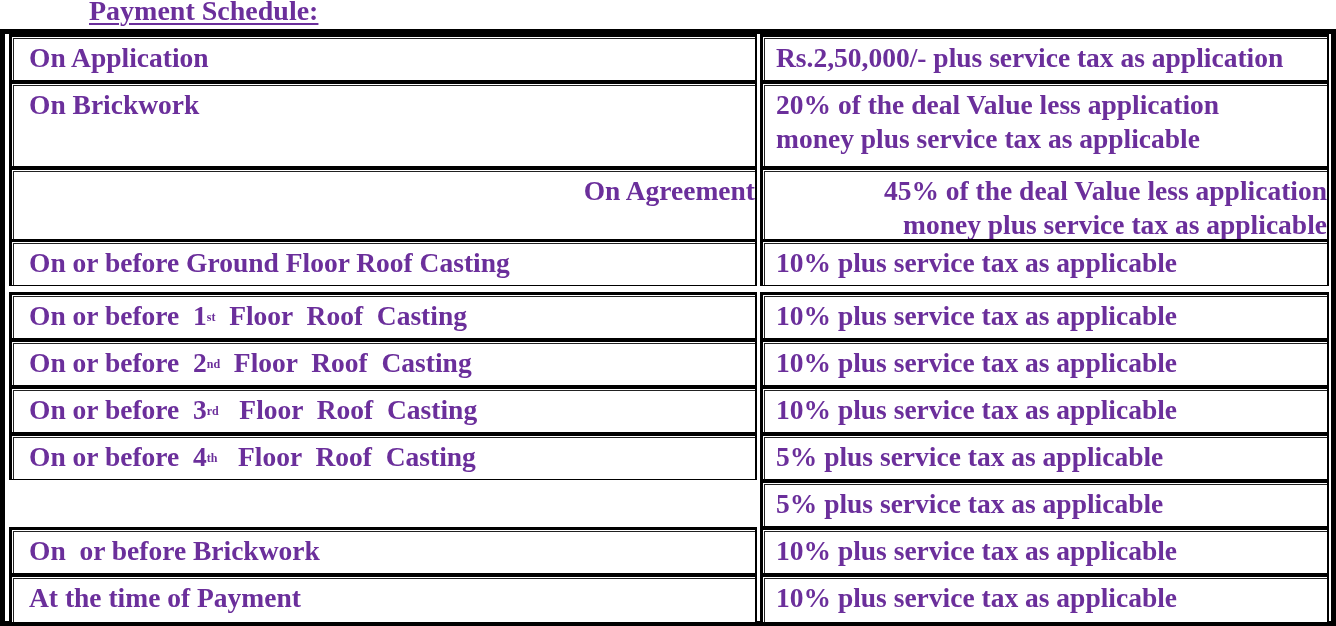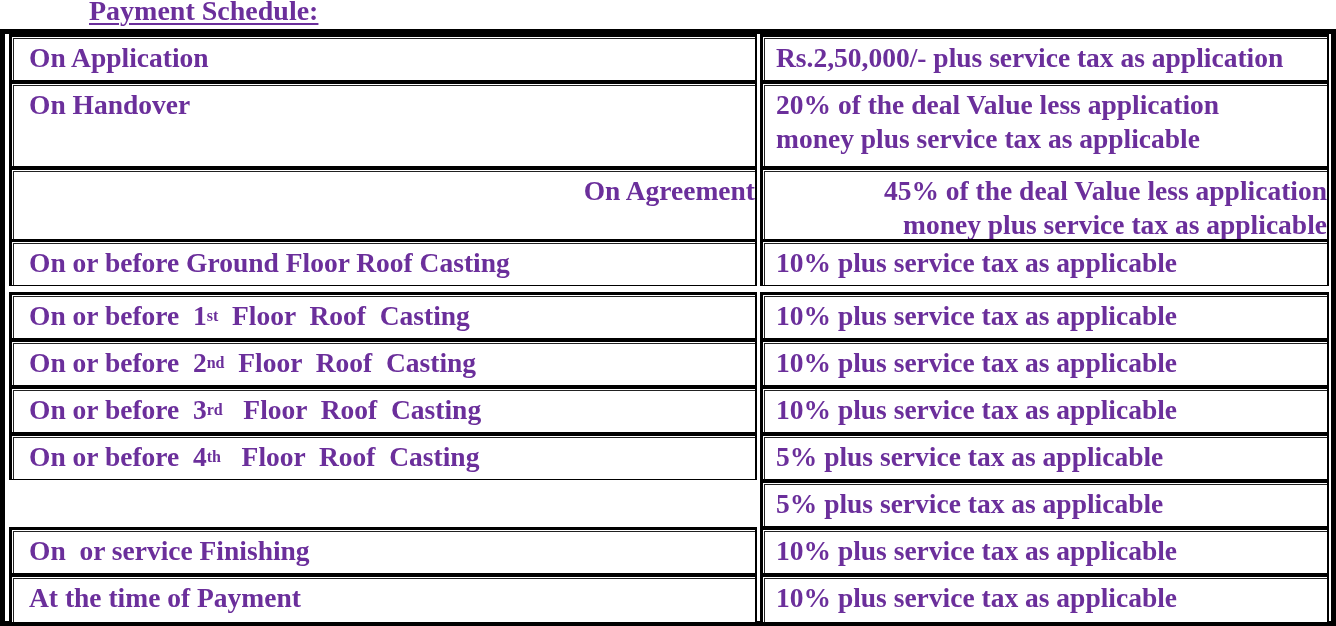--- a/index.html
+++ b/index.html
@@ -29,37 +29,37 @@
     border-top: 3px solid #000;
     border-left: 3px solid #000;
     border-right: 2px solid #000;
     border-bottom: 1px solid #000;
     box-shadow: inset 1px 1px 0 #fff, inset 2px 2px 0 #222;
     color: #6b2f9b; font-weight: bold; font-size: 27.5px; line-height: 34px;
     padding: 4px 0 0 17px; white-space: nowrap; overflow: hidden;
   }
   .cell.c1 { left: 4px; width: 748px; }
   .cell.c2 { left: 755px; right: 2px; padding-left: 13px; }
-  sup { font-size: 16px; line-height: 0; position: relative; top: -4px; vertical-align: baseline; }
+  sup { font-size: 12px; line-height: 0; position: relative; top: -4px; vertical-align: baseline; }
 </style>
 </head>
 <body>
 
 <div class="title">Payment Schedule:</div>
 
 <div class="tbl">
   <div class="tbl-inner">
 
     <div class="row" style="top:0px;height:47px;">
       <div class="cell c1"><span>On  Application</span></div>
       <div class="cell c2"><span>Rs.2,50,000/- plus service tax as application</span></div>
     </div>
 
     <div class="row" style="top:47px;height:86px;">
-      <div class="cell c1"><span>On Handover</span></div>
+      <div class="cell c1"><span>On Brickwork</span></div>
       <div class="cell c2">
           <div>20%  of the deal Value less application</div>
           <div>money plus service tax as applicable</div>
         </div>
     </div>
 
     <div class="row" style="top:133px;height:78px;text-align:right;">
       <div class="cell c1"><span>On Agreement</span></div>
       <div class="cell c2">
           <div>45%  of the deal Value less application</div>
@@ -90,21 +90,21 @@
     <div class="row" style="top:399px;height:47px;">
       <div class="cell c1"><span><span style="white-space:pre">On or before  4</span><sup>th</sup><span style="white-space:pre">   Floor  Roof  Casting</span></span></div>
       <div class="cell c2"><span>5% plus service tax as applicable</span></div>
     </div>
 
     <div class="row" style="top:446px;height:47px;">
       <div class="cell c2"><span>5% plus service tax as applicable</span></div>
     </div>
 
     <div class="row" style="top:493px;height:47px;">
-      <div class="cell c1"><span style="white-space:pre">On  or service Finishing</span></div>
+      <div class="cell c1"><span style="white-space:pre">On  or before Brickwork</span></div>
       <div class="cell c2"><span>10% plus service tax as applicable</span></div>
     </div>
 
     <div class="row" style="top:540px;height:49px;">
       <div class="cell c1"><span>At the time of Payment</span></div>
       <div class="cell c2"><span>10% plus service tax as applicable</span></div>
     </div>
 
   </div>
 </div>

